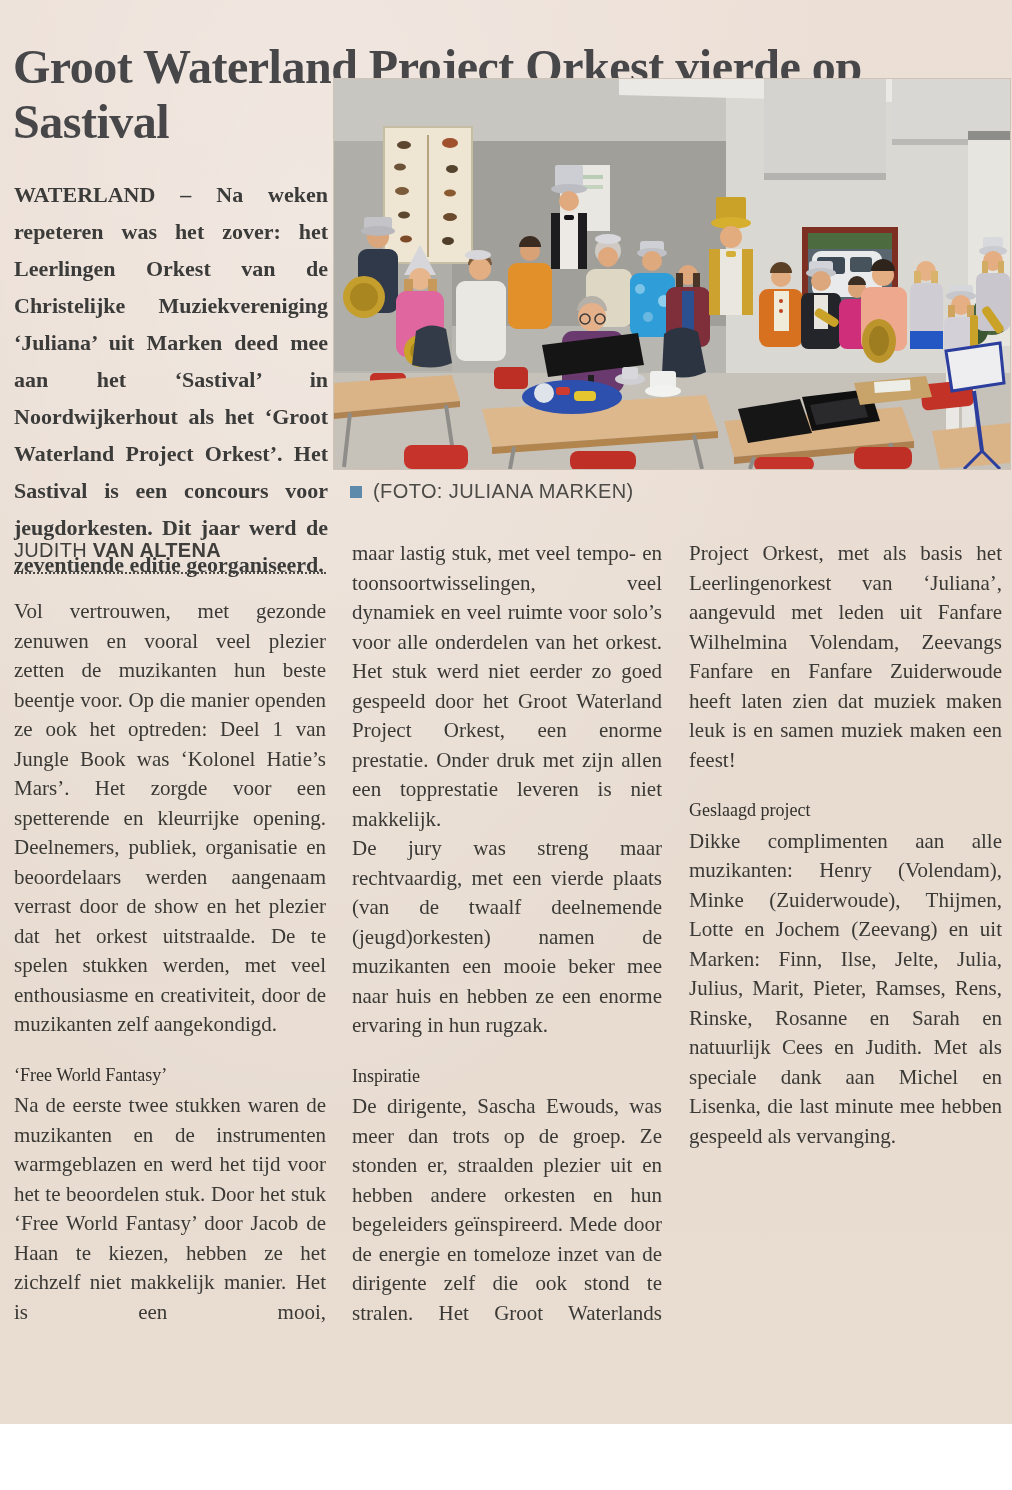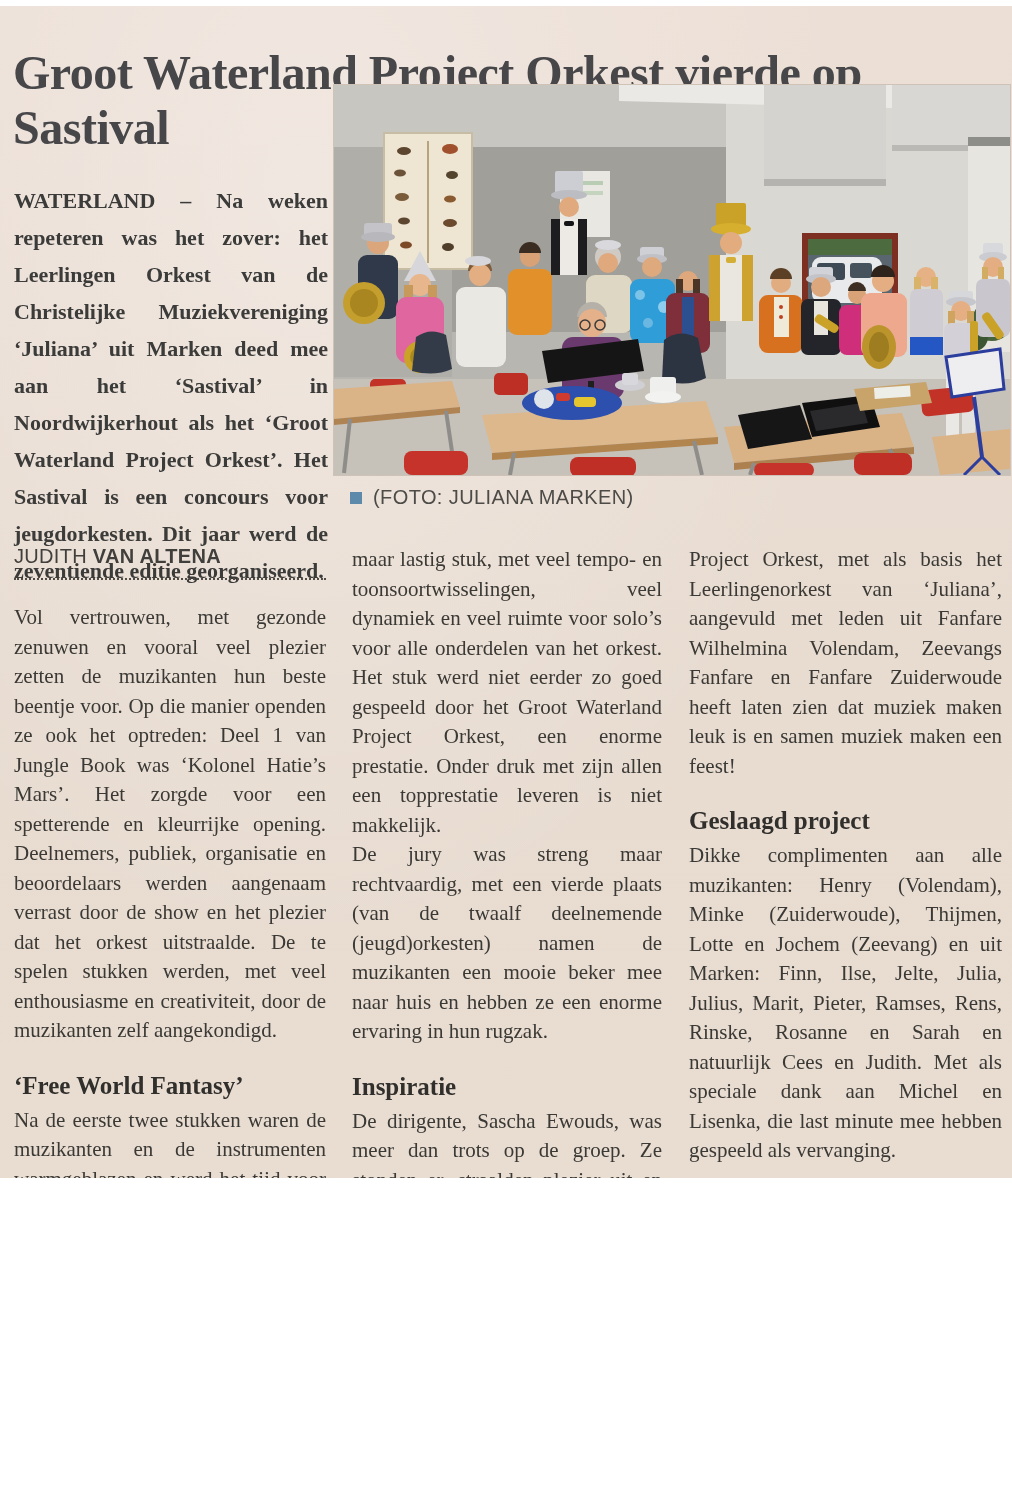--- a/index.html
+++ b/index.html
@@ -1,21 +1,20 @@
 <!DOCTYPE html>
 <html lang="nl"><head>
 <meta charset="utf-8">
 <style>
   html,body { margin:0; padding:0; }
   .page {
-    position:relative; width:1012px; height:1172px; overflow:hidden;
+    position:relative; width:1012px; height:1424px; overflow:hidden;
     background: radial-gradient(ellipse at 30% 15%, rgba(255,255,255,.28), rgba(255,255,255,0) 55%),
                 linear-gradient(180deg, #ecdfd6 0%, #e8dcd1 55%, #e9ddd2 100%);
     font-family:"Liberation Serif", serif;
-    margin-top:6px;
   }
   .headline {
     position:absolute; left:13px; top:6px; width:992px;
     font-size:49px; font-weight:700; color:#47474a;
     line-height:1.13; letter-spacing:-0.5px;
     transform:scaleX(.98); transform-origin:left top;
   }
   .photo {
     position:absolute; left:334px; top:79px; width:676px; height:390px;
     outline:1px solid #cfc3b8;
@@ -35,21 +34,21 @@
     font-family:"Liberation Sans", sans-serif; font-size:20px; color:#403f3c; letter-spacing:.3px;
   }
   .byline .last { font-weight:700; }
   .rule-dotted {
     position:absolute; left:14px; top:572px; width:312px; height:0;
     border-bottom:2px dotted #4e4a45;
   }
   .col { position:absolute; text-align:justify; color:#3a3935; font-size:21px; line-height:29.5px; }
   .col p { margin:0; }
   .col p.cont { text-align-last:justify; }
-  .col .subhead { margin:25px 0 5px 0; font-size:25px; font-weight:700; color:#312f2c; line-height:1.2; text-align:left; }
+  .col .subhead { margin:25px 0 5px 0; font-size:18px; font-weight:400; color:#312f2c; line-height:1.2; text-align:left; }
   .col1 { left:14px;  top:597px; width:312px; }
   .col2 { left:352px; top:539px; width:310px; }
   .col3 { left:689px; top:539px; width:313px; }
 </style>
 </head>
 <body>
 
 <div class="page">
 
   <h1 class="headline">Groot Waterland Project Orkest vierde op Sastival</h1>

